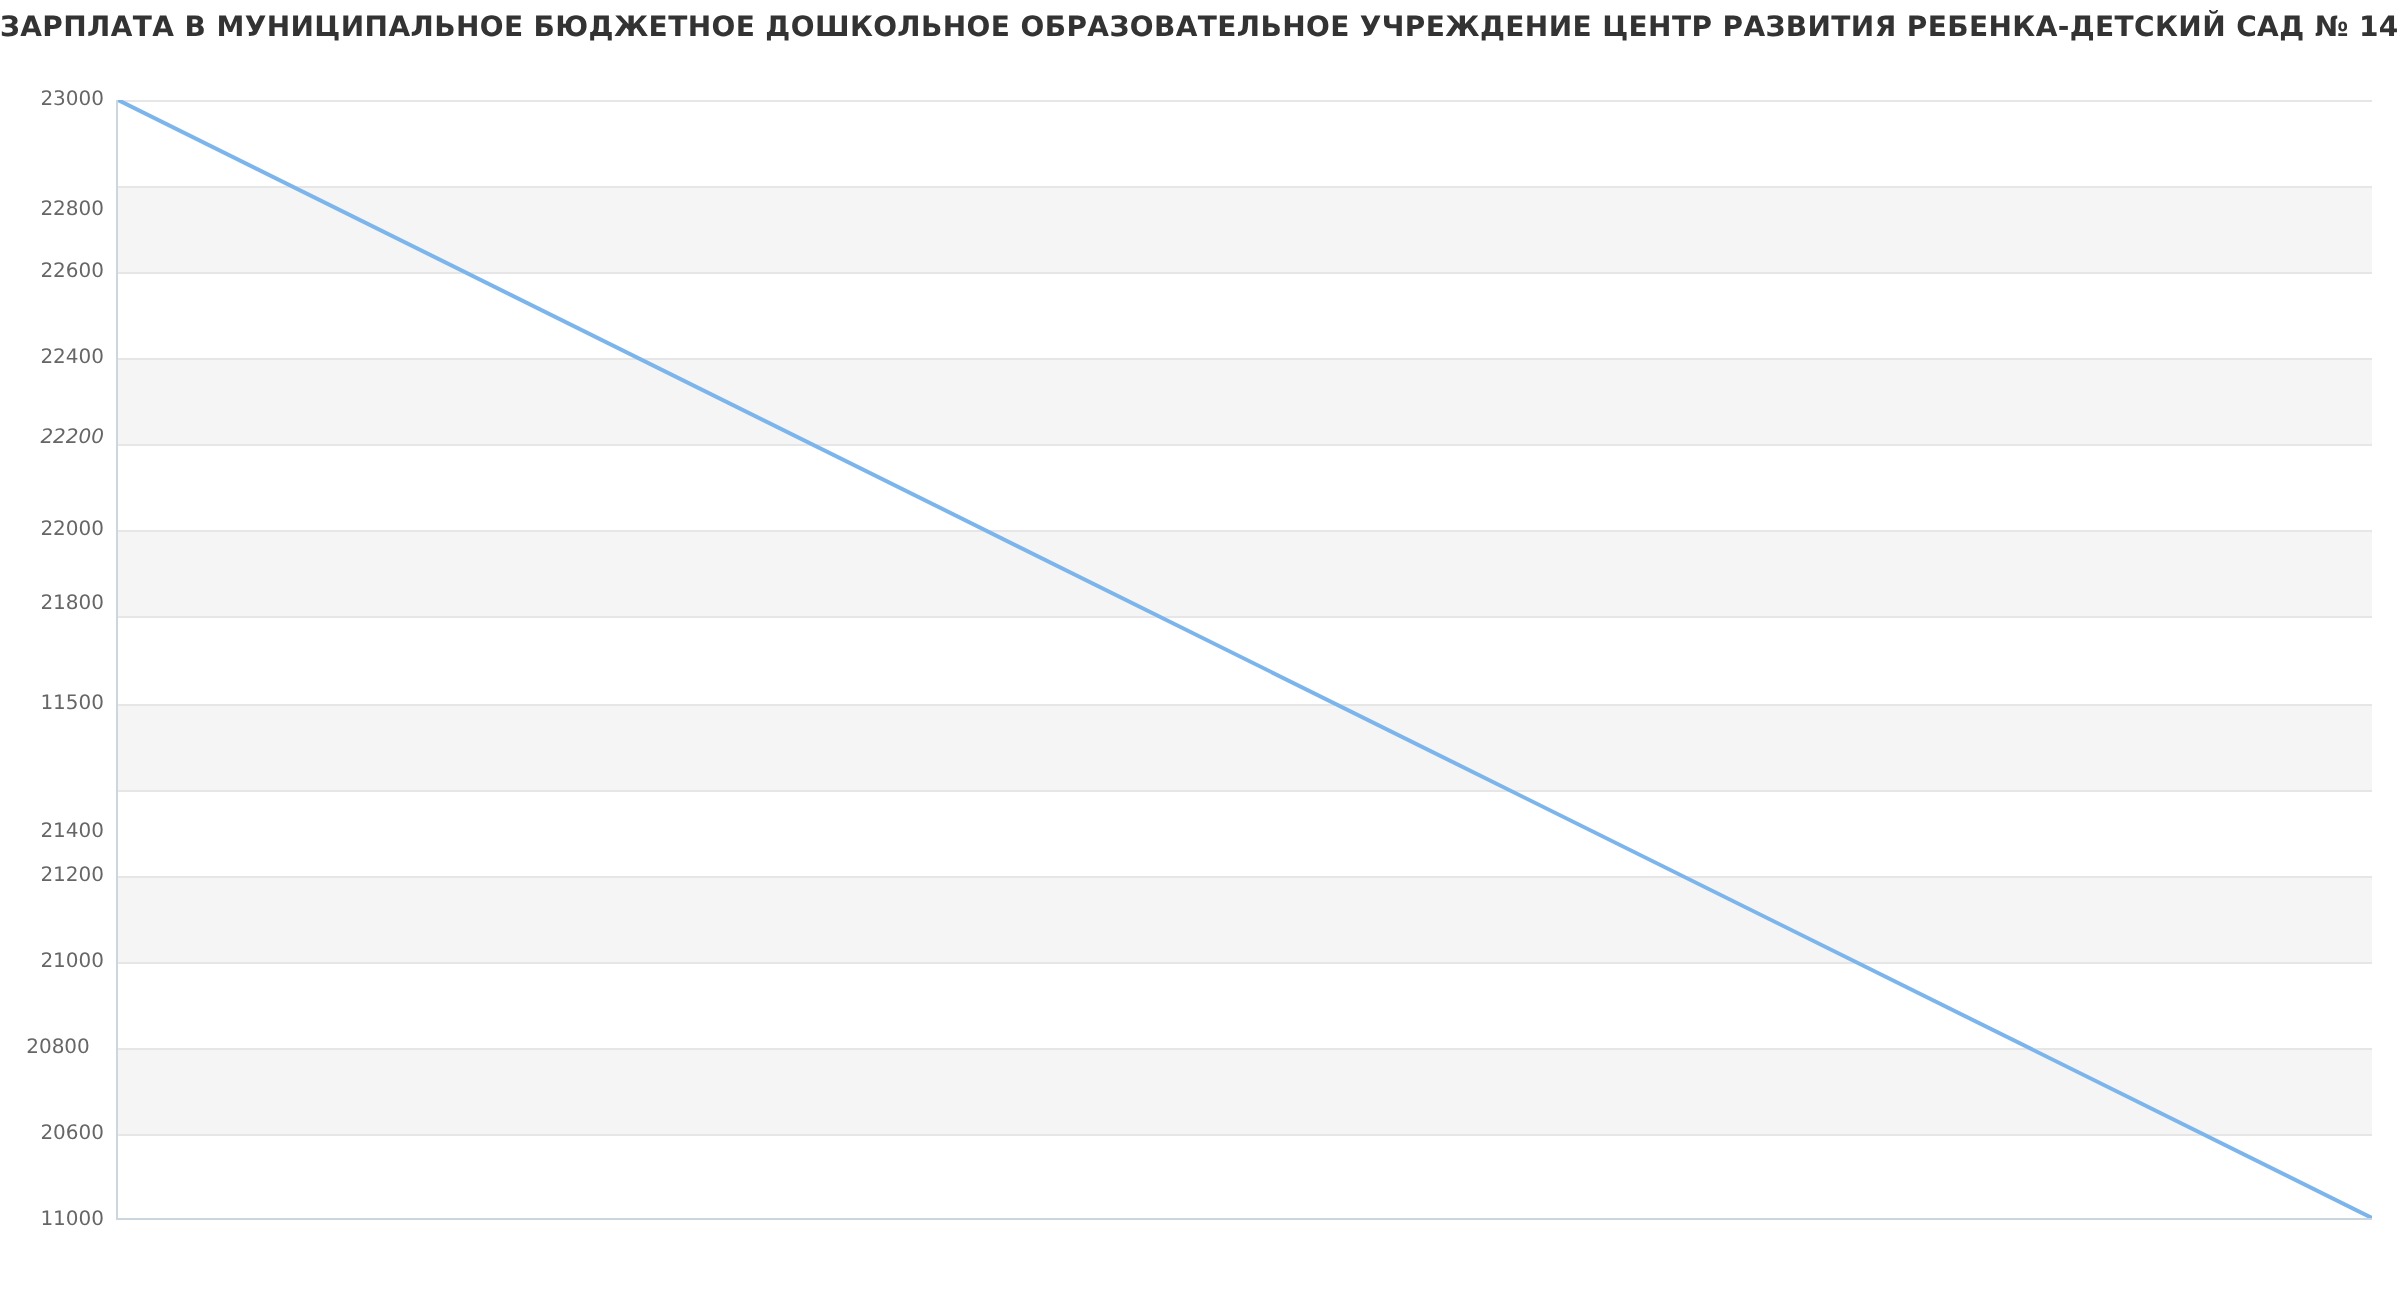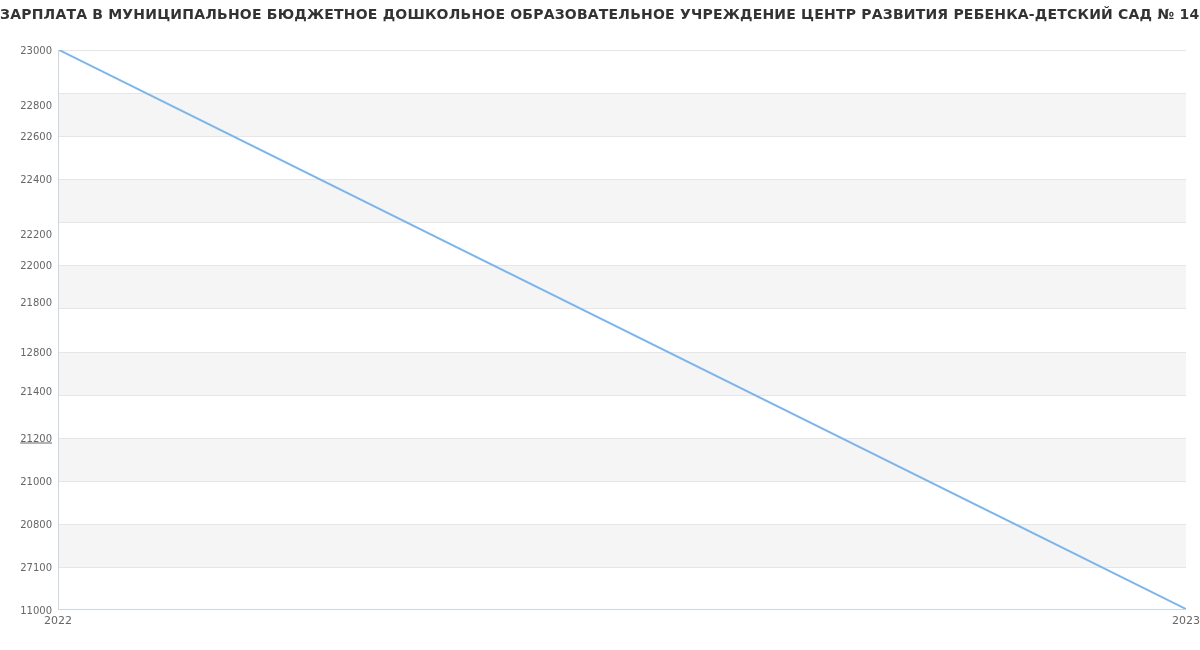--- a/index.html
+++ b/index.html
@@ -110,33 +110,29 @@
       <div class="gridline" style="top: 215.385px;"></div>
       <div class="gridline" style="top: 172.308px;"></div>
       <div class="gridline" style="top: 129.231px;"></div>
       <div class="gridline" style="top: 86.1538px;"></div>
       <div class="gridline" style="top: 43.0769px;"></div>
       <div class="gridline" style="top: 0px;"></div>
       <svg class="line-layer" viewBox="0 0 1128 560" preserveAspectRatio="none">
       <path id="series-path" class="series-line" d="M0 0 L1128 560"></path>
     </svg>
   </div>
-  <div class="xaxis" id="xaxis">
-    <span class="xtick-label" style="left:0%">2022</span>
-    <span class="xtick-label" style="left:100%">2023</span>
-  </div>
   <div id="yticks">
       <span class="ytick-label" style="top: 588px;">11000</span>
-      <span class="ytick-label" style="top: 544.923px;">27100</span>
-      <span class="ytick-label" style="top: 501.846px;">20800</span>
+      <span class="ytick-label" style="top: 544.923px;">20600</span>
+      <span class="ytick-label" style="top: 501.846px; text-align: center;">20800</span>
       <span class="ytick-label" style="top: 458.769px;">21000</span>
-      <span class="ytick-label" style="top: 415.692px; text-decoration: underline;">21200</span>
-      <span class="ytick-label" style="top: 369px;">21400</span>
-      <span class="ytick-label" style="top: 329.538px;">12800</span>
+      <span class="ytick-label" style="top: 415.692px;">21200</span>
+      <span class="ytick-label" style="top: 394px;">21400</span>
+      <span class="ytick-label" style="top: 329.538px;">11500</span>
       <span class="ytick-label" style="top: 280px;">21800</span>
       <span class="ytick-label" style="top: 243.385px;">22000</span>
-      <span class="ytick-label" style="top: 212px;">22200</span>
+      <span class="ytick-label" style="top: 197px; font-style: italic;">22200</span>
       <span class="ytick-label" style="top: 157.231px;">22400</span>
       <span class="ytick-label" style="top: 114.154px;">22600</span>
       <span class="ytick-label" style="top: 83px;">22800</span>
       <span class="ytick-label" style="top: 28px;">23000</span>
     </div>
 </div>
 
 </body></html>

